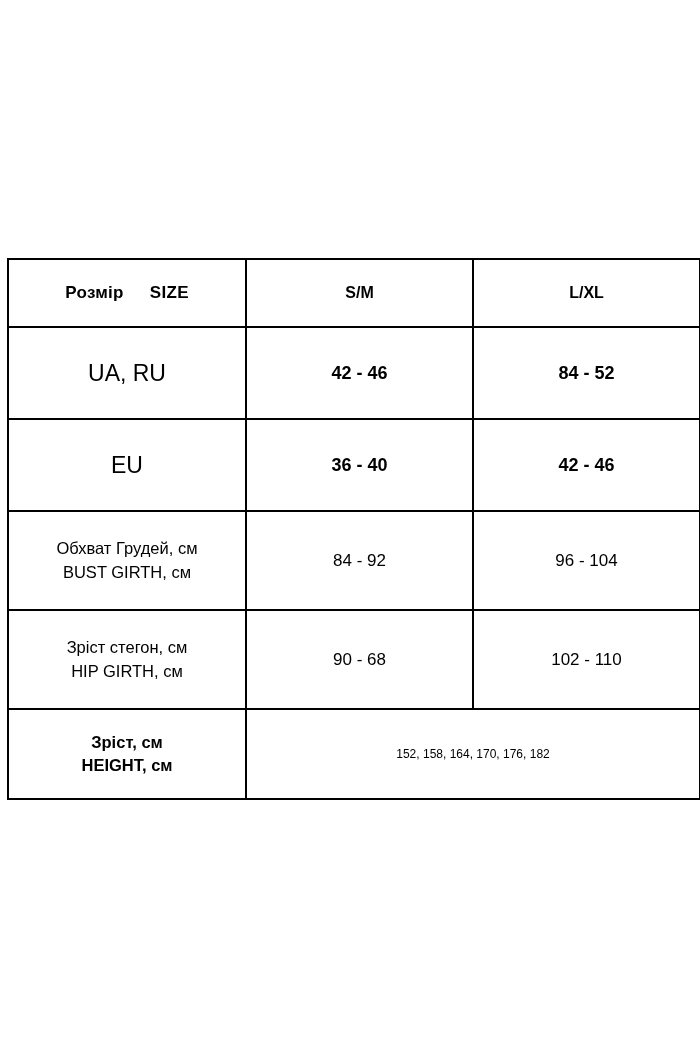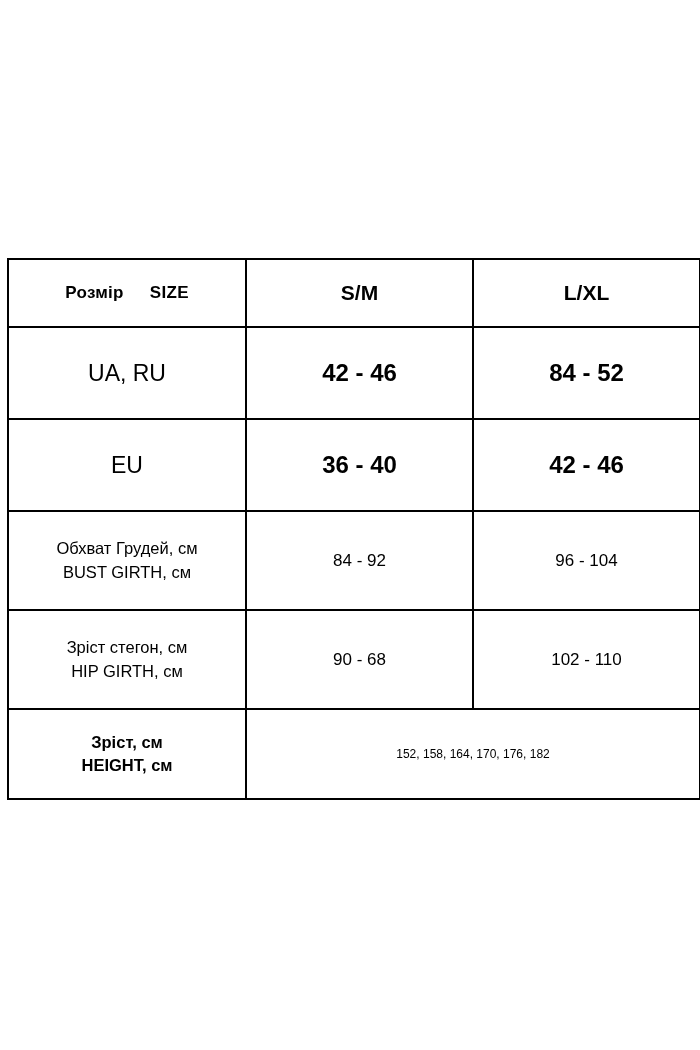--- a/index.html
+++ b/index.html
@@ -44,32 +44,32 @@
 
   
   .row-header td { height: 66px; }
   .hdr-label {
     font-size: 17px;
     font-weight: bold;
     letter-spacing: 0.3px;
   }
   .hdr-label .sub-ua { margin-right: 26px; }
   .hdr-size {
-    font-size: 21px;
+    font-size: 16px;
     font-weight: bold;
   }
 
   
   .row-region td { height: 90px; }
   .region-label {
     font-size: 23px;
     font-weight: normal;
   }
   .region-val {
-    font-size: 24px;
+    font-size: 18px;
     font-weight: bold;
   }
 
   
   .row-measure td { height: 97px; }
   .measure-label {
     font-size: 16.5px;
     font-weight: normal;
     line-height: 1.42;
   }

